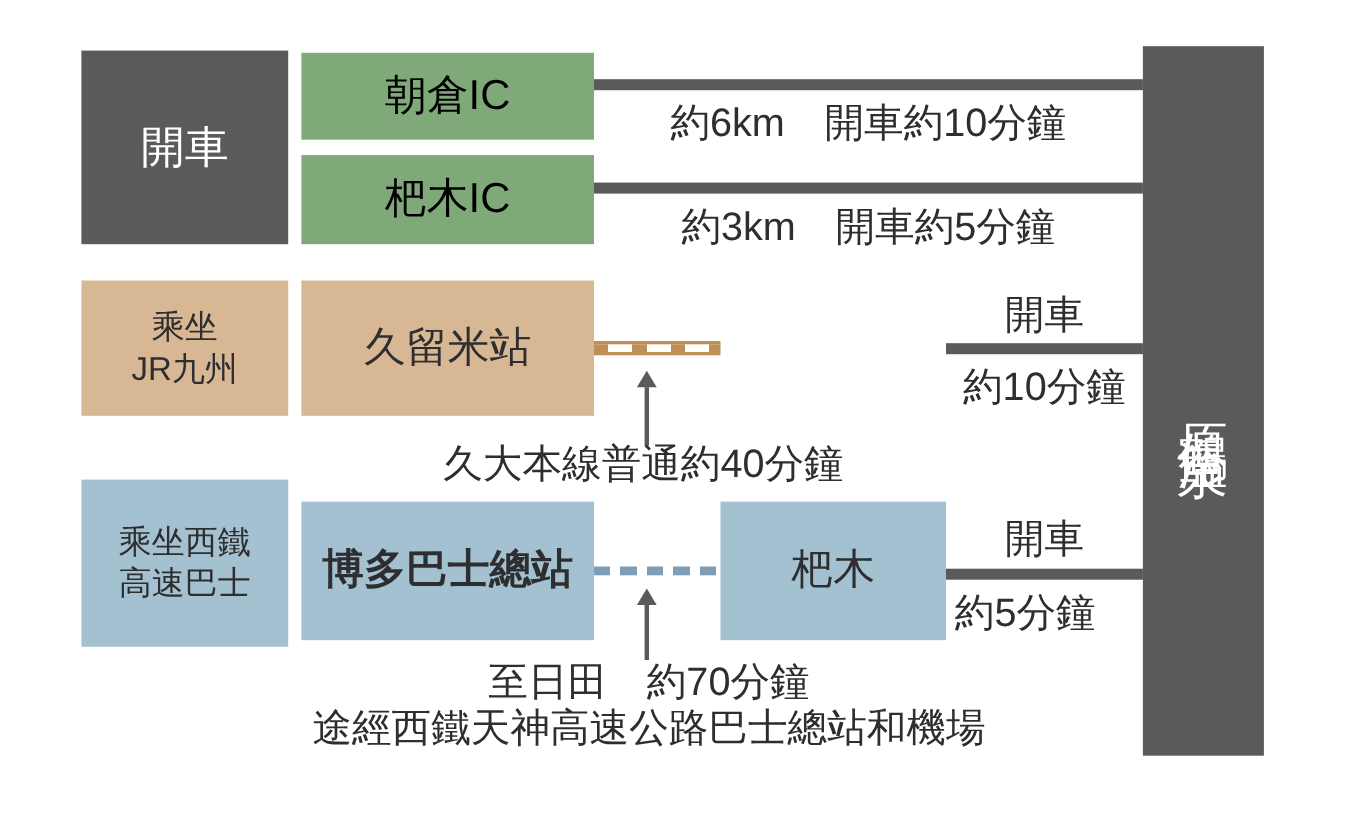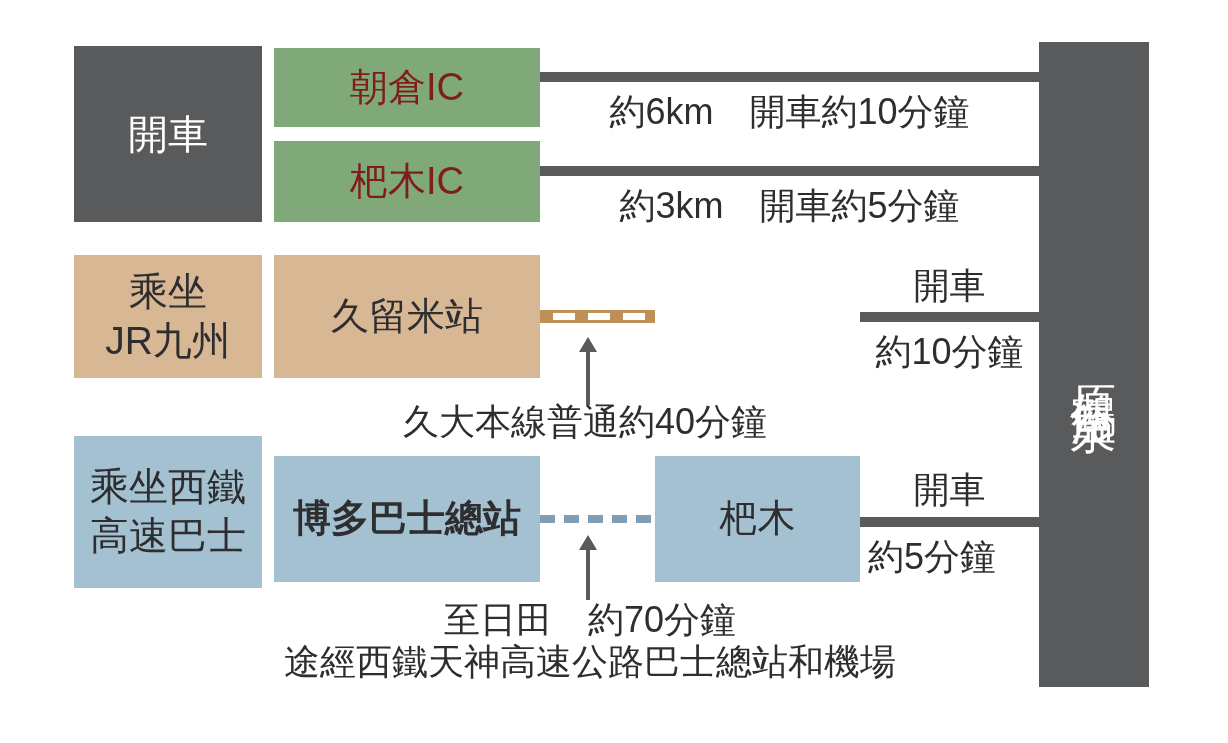--- a/index.html
+++ b/index.html
@@ -16,27 +16,27 @@
     position: absolute;
     display: flex;
     flex-direction: column;
     align-items: center;
     justify-content: center;
     text-align: center;
     line-height: 1.25;
     box-sizing: border-box;
   }
   .dark  { background: #595a5c; color: #ffffff; }
-  .green { background: #80a979; color: #7f1d1d; }
+  .green { background: #80a979; color: #000000; }
   .tan   { background: #d8b794; color: #2e2e30; }
   .blue  { background: #a4c1d2; color: #2e2e30; }
 
   .fs-large  { font-size: 40px; }
   .fs-main   { font-size: 38px; }
-  .fs-two    { font-size: 39px; }
+  .fs-two    { font-size: 30px; }
 
   .hline {
     position: absolute;
     height: 10px;
     background: #595a5c;
   }
   .railline {
     position: absolute;
     left: 540px; top: 310px;
     width: 115px; height: 13px;

